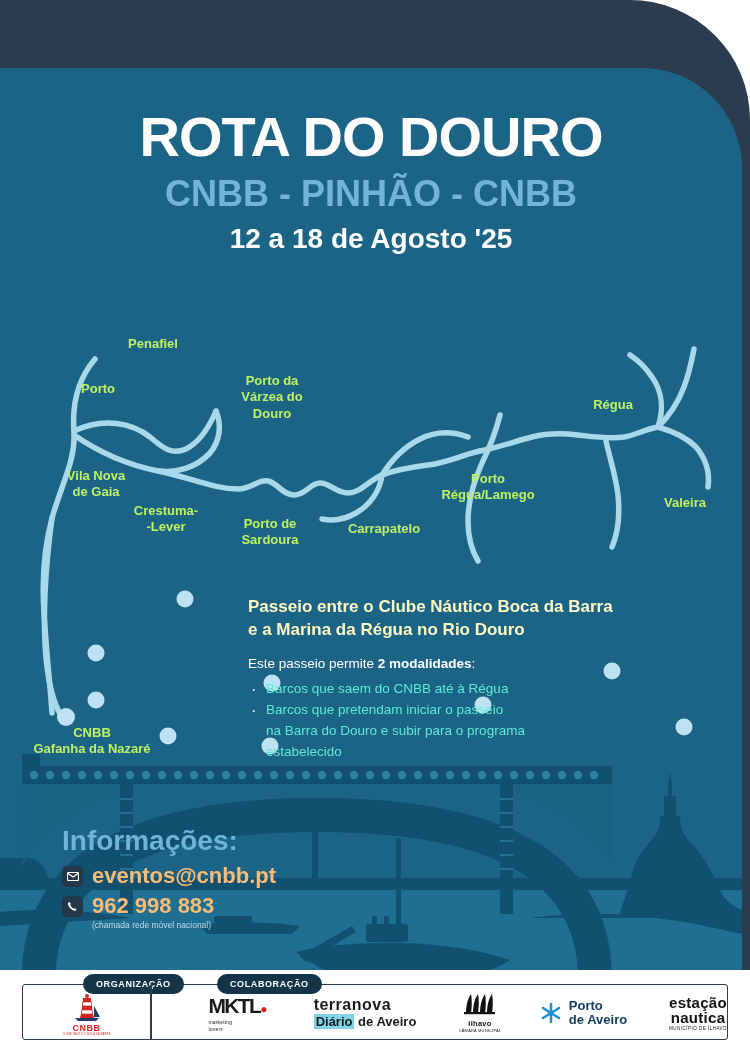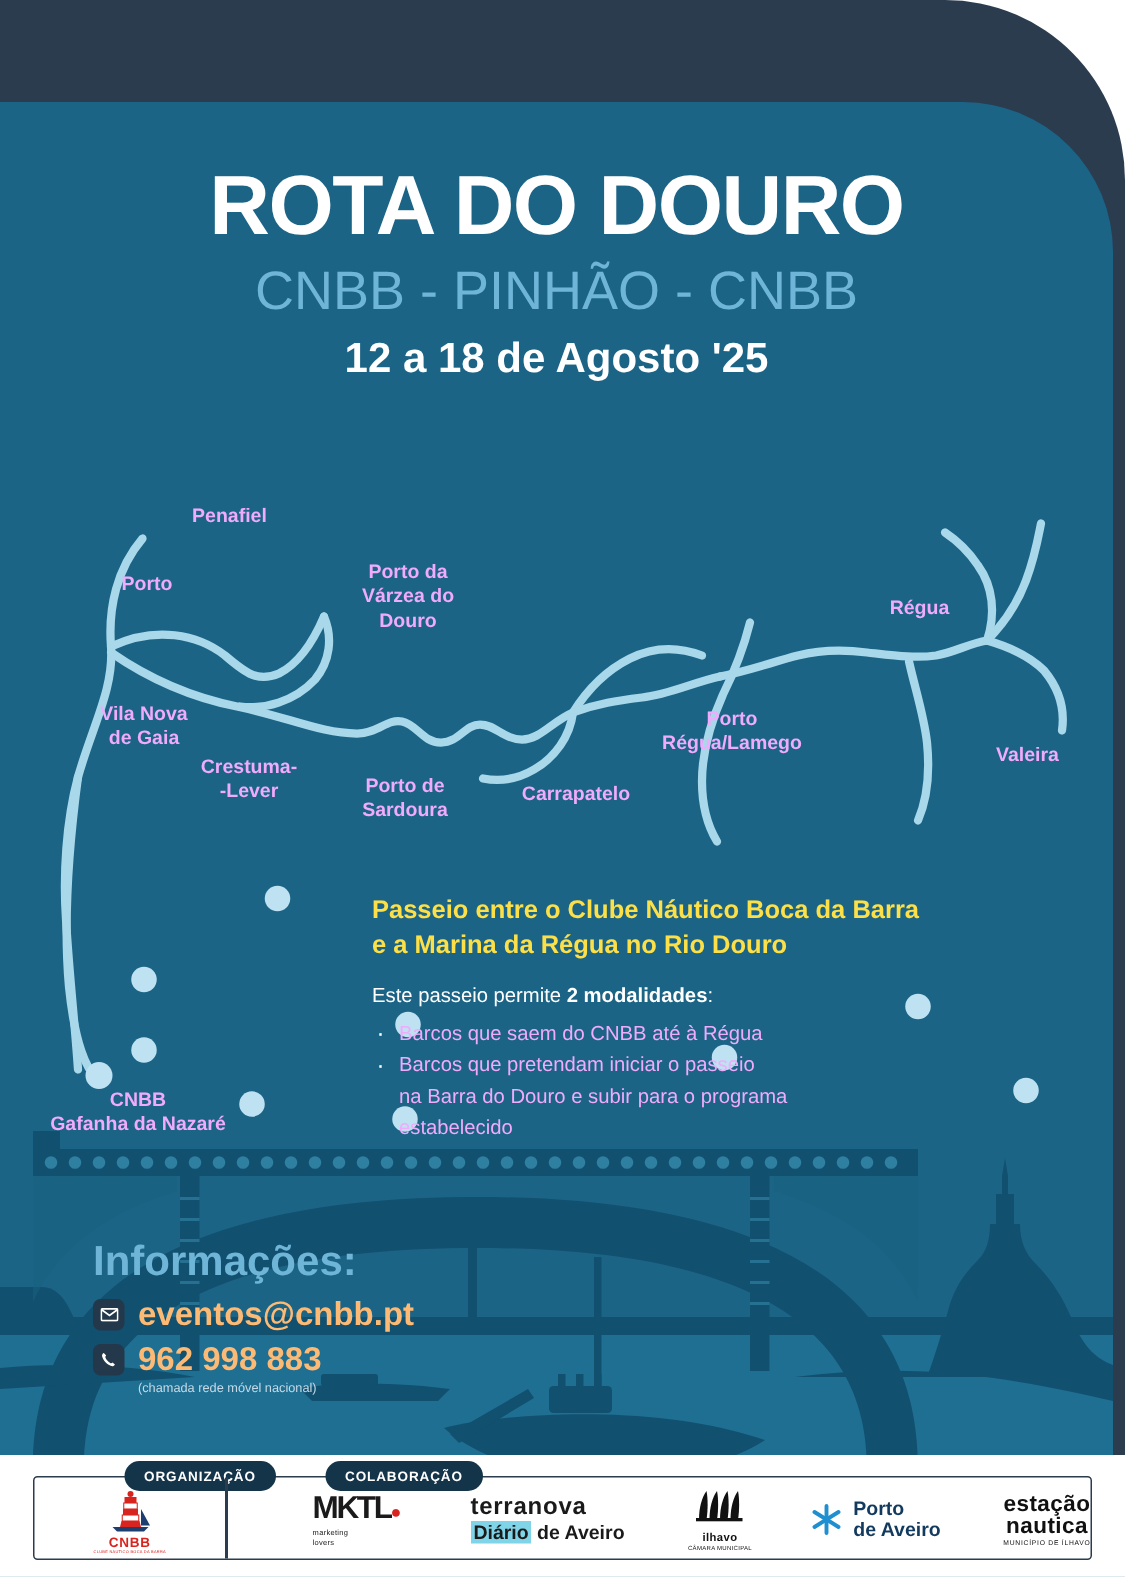--- a/index.html
+++ b/index.html
@@ -45,64 +45,64 @@
   .title {
     font-size: 56px;
     font-weight: 700;
     letter-spacing: -1px;
     color: #ffffff;
     line-height: 1.05;
   }
   .subtitle {
     margin-top: 6px;
     font-size: 36px;
-    font-weight: 400;
+    font-weight: 700;
     color: #6fb5d8;
     letter-spacing: 0px;
   }
   .dates {
     margin-top: 8px;
     font-size: 28px;
     font-weight: 700;
     color: #ffffff;
   }
 
   
   .map-wrap { position: absolute; left: 0; top: 245px; width: 742px; height: 450px; }
   .map-svg { position: absolute; left: 0; top: 0; }
 
   .map-label {
     position: absolute;
-    color: #f0abfc;
+    color: #bef264;
     font-size: 13px;
     font-weight: 700;
     line-height: 1.25;
     white-space: pre-line;
     text-align: center;
   }
 
   
   .desc { position: absolute; left: 248px; top: 528px; width: 440px; }
   .desc-head {
-    color: #fde047;
+    color: #fef9c3;
     font-size: 17px;
     font-weight: 700;
     line-height: 1.35;
     white-space: pre-line;
   }
   .desc-sub {
     margin-top: 12px;
     color: #ffffff;
     font-size: 13.5px;
     line-height: 1.5;
   }
   .desc-sub b { font-weight: 700; }
   .desc-list { margin-top: 5px; list-style: none; }
   .desc-list li {
-    color: #f0abfc;
+    color: #5eead4;
     font-size: 13.5px;
     line-height: 1.55;
     padding-left: 18px;
     position: relative;
     white-space: pre-line;
   }
   .desc-list li::before {
     content: "\00B7";
     position: absolute;
     left: 3px; top: -1px;

